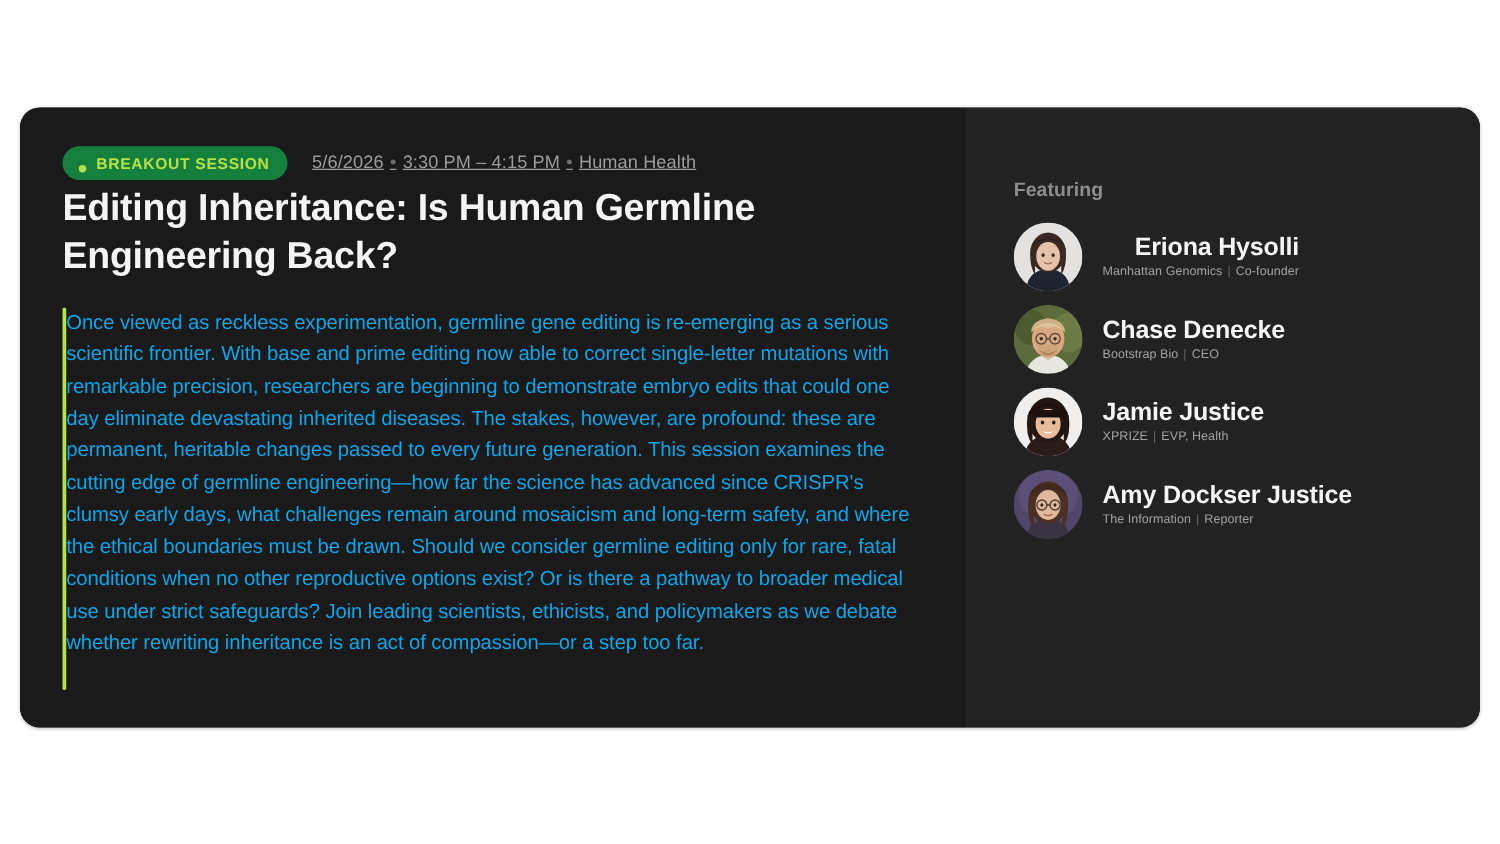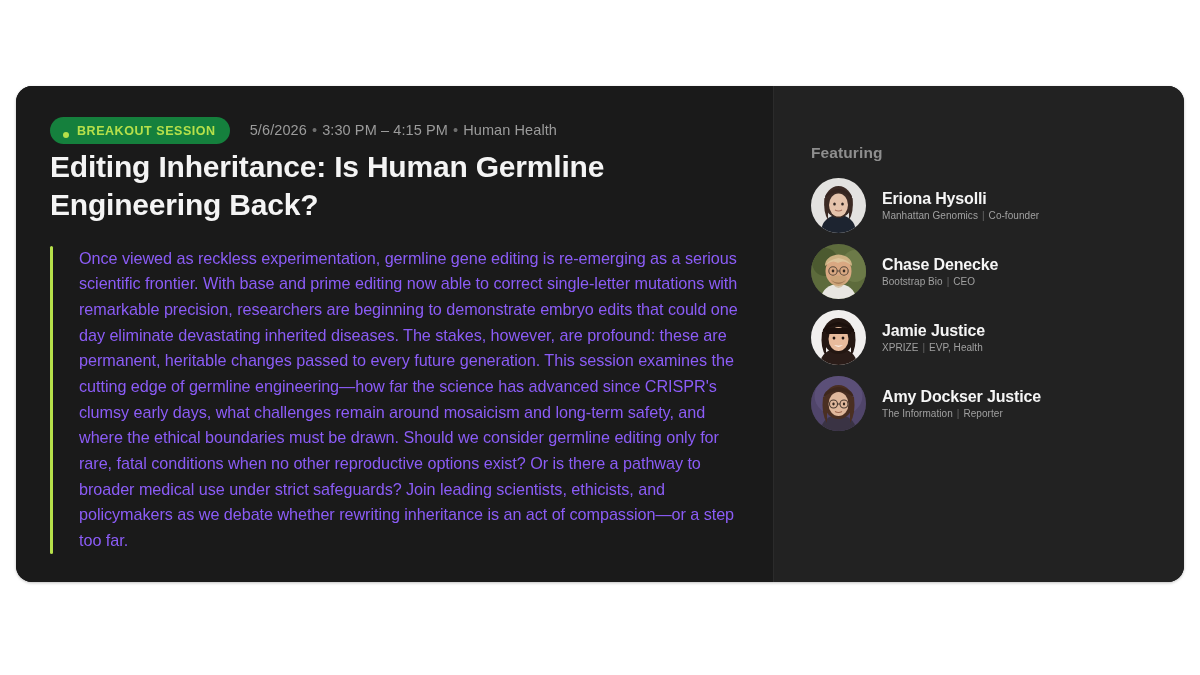--- a/index.html
+++ b/index.html
@@ -77,20 +77,21 @@
     line-height: 1;
     white-space: nowrap;
   }
 
   .meta-text {
     margin-left: 20px;
     color: #9b9b9b;
     font-size: 14.5px;
     white-space: nowrap;
     letter-spacing: 0.1px;
+    text-decoration: underline;
   }
   .meta-text .sep { color: #6e6e6e; padding: 0 5px; }
 
   .session-title {
     margin-top: 4px;
     color: #f4f4f4;
     font-size: 30px;
     font-weight: bold;
     line-height: 1.26;
     letter-spacing: -0.2px;
@@ -106,22 +107,22 @@
   .accent-bar {
     flex: 0 0 3px;
     width: 3px;
     background: #b6e04a;
     border-radius: 2px;
     align-self: stretch;
     min-height: 306px;
   }
 
   .session-desc {
-    padding-left: 26px;
-    color: #8b5cf6;
+    padding-left: 0;
+    color: #0ea5e9;
     font-size: 16.2px;
     line-height: 1.585;
     letter-spacing: -0.05px;
     max-width: 700px;
   }
 
   
   .card-divider {
     width: 1px;
     flex: 0 0 1px;
@@ -164,25 +165,26 @@
     overflow: hidden;
     position: relative;
     background: #3a3a3a;
   }
   .avatar svg { display: block; width: 55px; height: 55px; }
 
   .speaker-info { display: flex; flex-direction: column; gap: 2px; min-width: 0; }
 
   .speaker-name {
     color: #f5f5f5;
-    font-size: 16px;
+    font-size: 20px;
     font-weight: bold;
     letter-spacing: -0.15px;
     line-height: 1.2;
     white-space: nowrap;
+    text-align: right;
   }
 
   .speaker-role {
     color: #a0a0a0;
     font-size: 10px;
     line-height: 1.25;
     white-space: nowrap;
     letter-spacing: 0.05px;
   }
   .speaker-role .role-sep { color: #666666; padding: 0 4px; }

